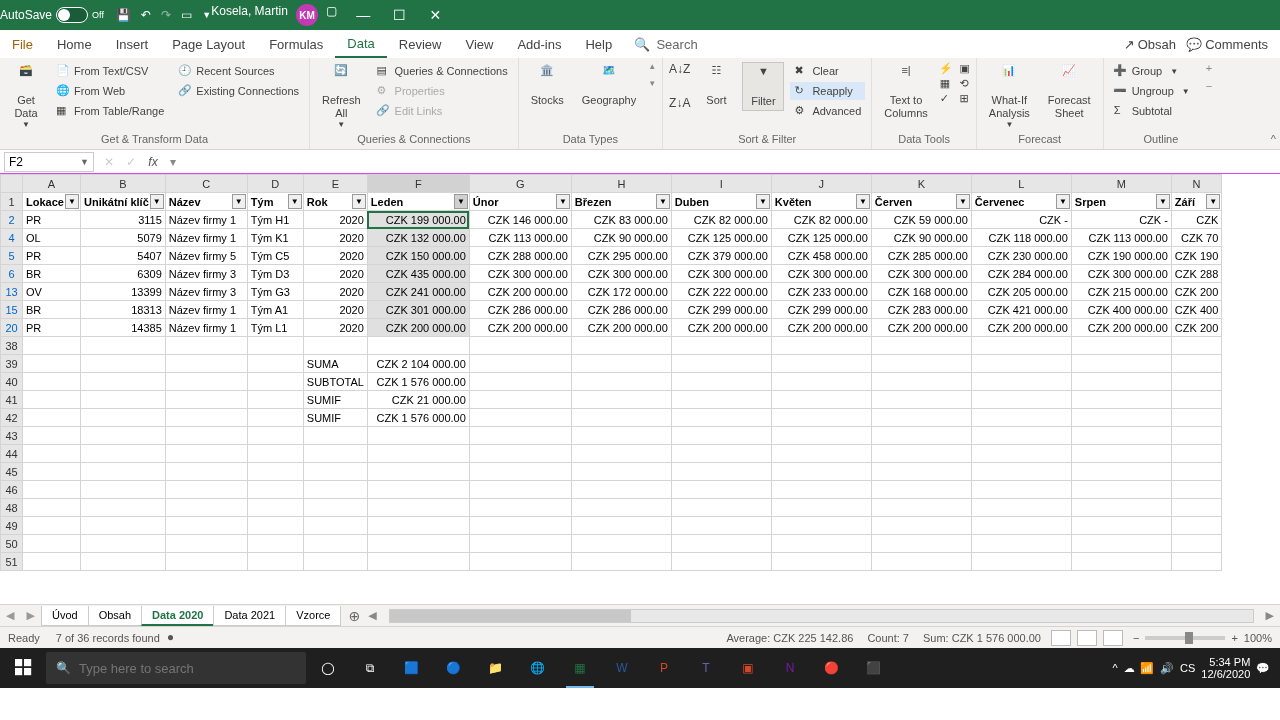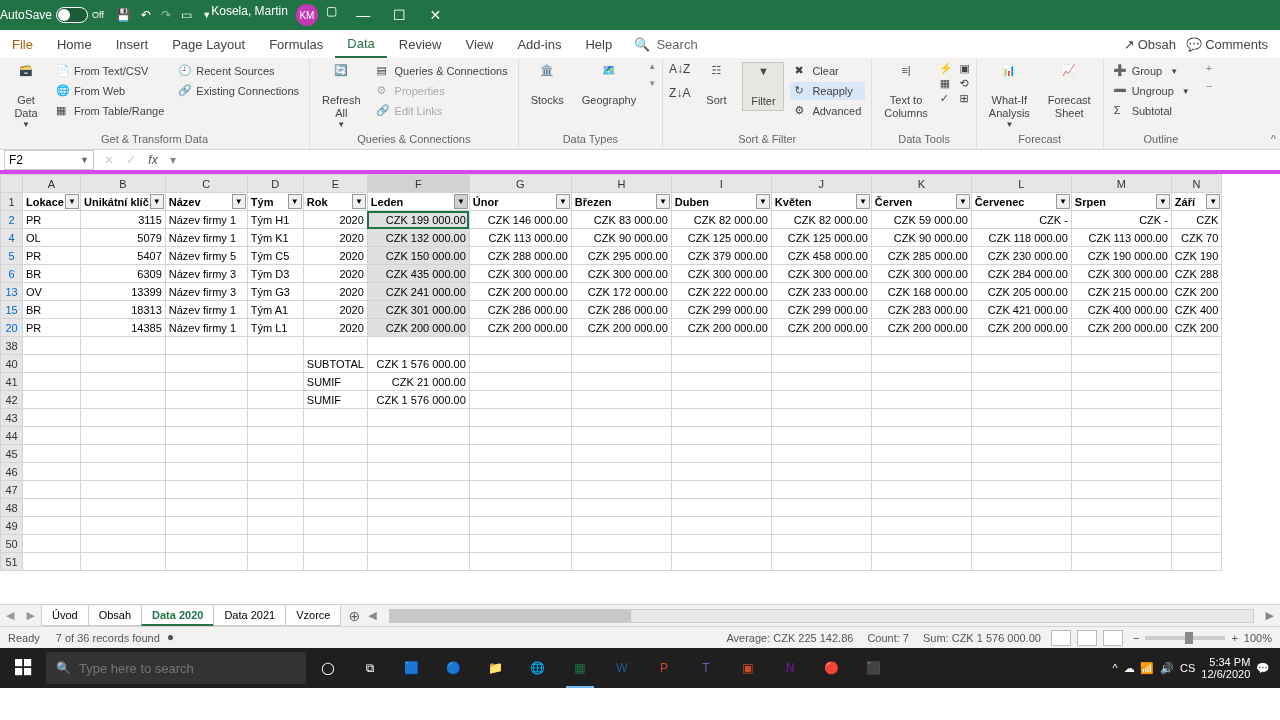--- a/index.html
+++ b/index.html
@@ -6,21 +6,21 @@
 body { width: 1280px; height: 720px; overflow: hidden; background: #fff; font-size: 12px; user-select: none; }
 
 
 .titlebar { height: 30px; background: #217346; color: #fff; display: flex; align-items: center; padding: 0 0; font-size: 12px; }
 .titlebar .autosave { display: flex; align-items: center; gap: 4px; }
 .titlebar .autosave .toggle { width: 32px; height: 16px; background: #1a5c38; border-radius: 8px; border:1px solid #fff; position:relative; }
 .titlebar .autosave .toggle::after { content:""; position:absolute; width:12px;height:12px;background:#fff;border-radius:50%;top:1px;left:1px;}
 .titlebar .qat { display:flex; gap:10px; margin-left:12px; align-items:center;}
 .titlebar .doc { flex:1; text-align:center; font-size:13px; }
 .titlebar .user { display:flex; align-items:flex-start; gap:8px; }
-.titlebar .avatar { width:22px;height:22px;background:#c239b3;color:#fff;border-radius:50%;display:flex;align-items:center;justify-content:center;font-size:10px;font-weight:normal;}
+.titlebar .avatar { width:22px;height:22px;background:#c239b3;color:#fff;border-radius:50%;display:flex;align-items:center;justify-content:center;font-size:10px;font-weight:bold;}
 .titlebar .win-icons { display:flex; gap:12px; margin-left:14px; }
 .titlebar .win-icons span { width:24px; text-align:center; cursor:pointer; font-size:14px;}
 
 
 .ribbon-tabs { height: 28px; background:#fff; display:flex; align-items:center; border-bottom: none; font-size:13px; }
 .ribbon-tabs .tab { padding: 0 12px; height:100%; display:flex; align-items:center; color:#444; cursor:pointer; }
 .ribbon-tabs .tab.active { color:#217346; border-bottom:2px solid #217346; font-weight:400; }
 .ribbon-tabs .search { display:flex; align-items:center; gap:6px; color:#666; margin-left:10px; }
 .ribbon-tabs .spacer { flex:1; }
 .ribbon-tabs .share { display:flex; gap:10px; margin-right:12px; color:#444; }
@@ -33,21 +33,21 @@
 .ribbon .group .label { text-align:center; font-size:11px; color:#666; padding-bottom:2px; }
 .ribbon .big-btn { display:flex; flex-direction:column; align-items:center; justify-content:center; padding:2px 6px; cursor:pointer; text-align:center; line-height:1.2; }
 .ribbon .big-btn .icon { width:28px; height:28px; margin-bottom:2px; }
 .ribbon .small-btn { display:flex; align-items:center; gap:4px; padding:2px 4px; cursor:pointer; white-space:nowrap; }
 .ribbon .small-btn .icon { width:14px; height:14px; flex-shrink:0; }
 .ribbon .stack { display:flex; flex-direction:column; gap:2px; }
 .ribbon .disabled { color:#aaa; }
 .ribbon .collapse-arrow { position:absolute; right:4px; bottom:4px; cursor:pointer; color:#666; }
 
 
-.formula-row { height:24px; display:flex; align-items:center; border-bottom:4px solid #d946ef; background:#fff; font-size:12px; }
+.formula-row { height:24px; display:flex; align-items:center; border-bottom:1px solid #d946ef; background:#fff; font-size:12px; }
 .formula-row .namebox { width:90px; border:1px solid #ccc; height:20px; margin:0 4px; display:flex; align-items:center; padding:0 4px; background:#fff; }
 .formula-row .namebox .dd { margin-left:auto; color:#666; font-size:9px;}
 .formula-row .fbtn { width:22px; text-align:center; color:#888; }
 .formula-row .fx { width:22px; text-align:center; font-style:italic; color:#555; }
 .formula-row .formula { flex:1; padding:0 6px; }
 
 
 .grid-area { height: 430px; background:#fff; position:relative; overflow:hidden; }
 table.sheet { border-collapse:collapse; table-layout:fixed; font-size:11px; }
 table.sheet th, table.sheet td { border:1px solid #d4d4d4; height:18px; padding:0 3px; white-space:nowrap; overflow:hidden; }
@@ -234,21 +234,21 @@
       <div class="stack" style="justify-content:center;gap:8px;color:#888">
         <span style="font-size:8px">▲</span>
         <span style="font-size:8px">▼</span>
       </div>
     </div>
     <div class="label">Data Types</div>
   </div>
 
   <div class="group">
     <div class="content">
-      <div class="stack" style="gap:10px">
+      <div class="stack" style="gap:20px">
         <span style="font-size:12px">A↓Z</span>
         <span style="font-size:12px">Z↓A</span>
       </div>
       <div class="big-btn">
           <span class="icon">☷</span>
           <span>Sort</span>
         </div>
       <div class="big-btn" style="background:#e8e6e3;border:1px solid #c8c6c4">
           <span class="icon">▼</span>
           <span>Filter</span>
@@ -532,20 +532,37 @@
           <td class=""></td>
           <td class=""></td>
           <td class=""></td>
           <td class=""></td>
           <td class=""></td>
           <td class=""></td>
           <td class=""></td>
           <td class=""></td>
         </tr>
         <tr>
+          <th class="row">39</th>
+          <td class=""></td>
+          <td class=""></td>
+          <td class=""></td>
+          <td class=""></td>
+          <td class="">SUMA</td>
+          <td class="num">CZK  2 104 000.00</td>
+          <td class=""></td>
+          <td class=""></td>
+          <td class=""></td>
+          <td class=""></td>
+          <td class=""></td>
+          <td class=""></td>
+          <td class=""></td>
+          <td class=""></td>
+        </tr>
+        <tr>
           <th class="row">40</th>
           <td class=""></td>
           <td class=""></td>
           <td class=""></td>
           <td class=""></td>
           <td class="">SUBTOTAL</td>
           <td class="num">CZK  1 576 000.00</td>
           <td class=""></td>
           <td class=""></td>
           <td class=""></td>
@@ -635,37 +652,20 @@
           <td></td>
           <td></td>
           <td></td>
           <td></td>
           <td></td>
           <td></td>
           <td></td>
         </tr>
         <tr>
           <th class="row">46</th>
-          <td></td>
-          <td></td>
-          <td></td>
-          <td></td>
-          <td></td>
-          <td></td>
-          <td></td>
-          <td></td>
-          <td></td>
-          <td></td>
-          <td></td>
-          <td></td>
-          <td></td>
-          <td></td>
-        </tr>
-        <tr>
-          <th class="row">47</th>
           <td></td>
           <td></td>
           <td></td>
           <td></td>
           <td></td>
           <td></td>
           <td></td>
           <td></td>
           <td></td>
           <td></td>

